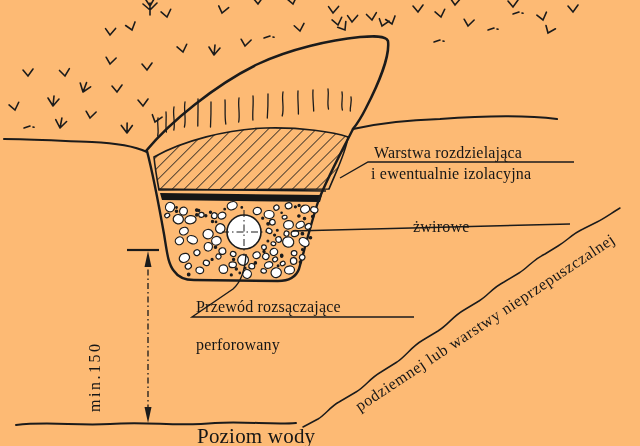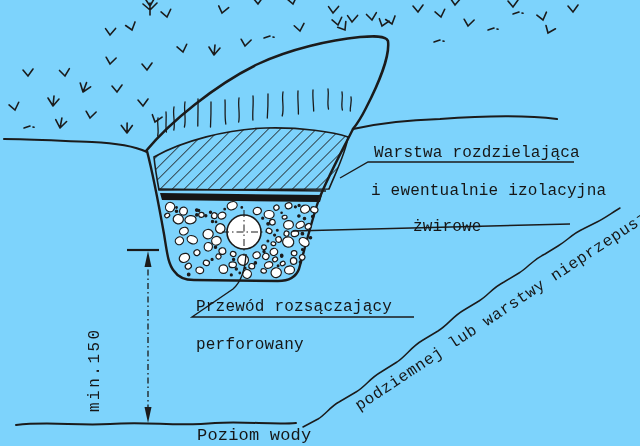--- a/index.html
+++ b/index.html
@@ -1,26 +1,26 @@
 <!DOCTYPE html>
 <html><head>
 <meta charset="utf-8">
 <style>
   html,body{margin:0;padding:0;background:#fff;}
-  .page{position:relative;width:640px;height:446px;background:#7dd3fc;overflow:hidden;
-        font-family:Liberation Mono, monospace;color:#161616;}
+  .page{position:relative;width:640px;height:446px;background:#fdba74;overflow:hidden;
+        font-family:Liberation Serif, serif;color:#161616;}
   .page svg{position:absolute;left:0;top:0;}
   .lbl{position:absolute;font-size:16px;line-height:18px;letter-spacing:.2px;white-space:nowrap;}
   .lbl-warstwa{left:374px;top:144px;}
-  .lbl-warstwa .l2{display:block;margin-left:-3px;margin-top:20px;text-align:right;}
+  .lbl-warstwa .l2{display:block;margin-left:-3px;margin-top:3px;text-align:right;}
   .lbl-zloze1{left:413px;top:205px;}
   .lbl-zloze2{left:413px;top:218px;}
   .lbl-przewod1{left:196px;top:298px;}
   .lbl-przewod2{left:196px;top:320px;margin-top:16px;}
-  .lbl-poziom{left:197px;top:427px;font-size:17px;}
+  .lbl-poziom{left:197px;top:427px;font-size:21px;}
   .lbl-min150{left:86px;top:412px;transform:rotate(-90deg);transform-origin:0 0;
               font-size:16px;letter-spacing:2.5px;}
   .lbl-diag{left:352px;top:400px;transform:rotate(-33.5deg);transform-origin:0 0;
             font-size:16px;letter-spacing:.6px;}
 </style>
 </head>
 <body>
 
 <div class="page">
 
@@ -226,19 +226,19 @@
   <path d="M16,425 C50,421 75,426 110,424 C150,421 175,427 215,423 C245,421 272,425 296,423" fill="none" stroke="#1b1b1b" stroke-width="2" stroke-linecap="round"></path>
 
   <path d="M303,427 L318,419 C326,414 330,407 339,402 L356,392 C366,386 369,379 381,372 L397,362 C407,355 411,347 423,340 L438,331 C449,324 452,317 464,310 L479,301 C489,295 492,288 504,282 L519,273 C529,267 532,260 545,254 L558,246 C568,240 572,234 583,229 L597,222 C605,218 613,212 620,208" fill="none" stroke="#1b1b1b" stroke-width="1.5" stroke-linecap="round"></path>
 </svg>
 
 <div class="lbl lbl-warstwa">
   <span class="l1">Warstwa rozdzielająca</span>
   <span class="l2">i ewentualnie izolacyjna</span>
 </div>
 <div class="lbl lbl-zloze2">żwirowe</div>
-<div class="lbl lbl-przewod1">Przewód rozsączający</div>
+<div class="lbl lbl-przewod1">Przewód rozsączające</div>
 <div class="lbl lbl-przewod2">perforowany</div>
 <div class="lbl lbl-min150">min.150</div>
 <div class="lbl lbl-poziom">Poziom wody</div>
 <div class="lbl lbl-diag">podziemnej lub warstwy nieprzepuszczalnej</div>
 
 </div>
 
 </body></html>

